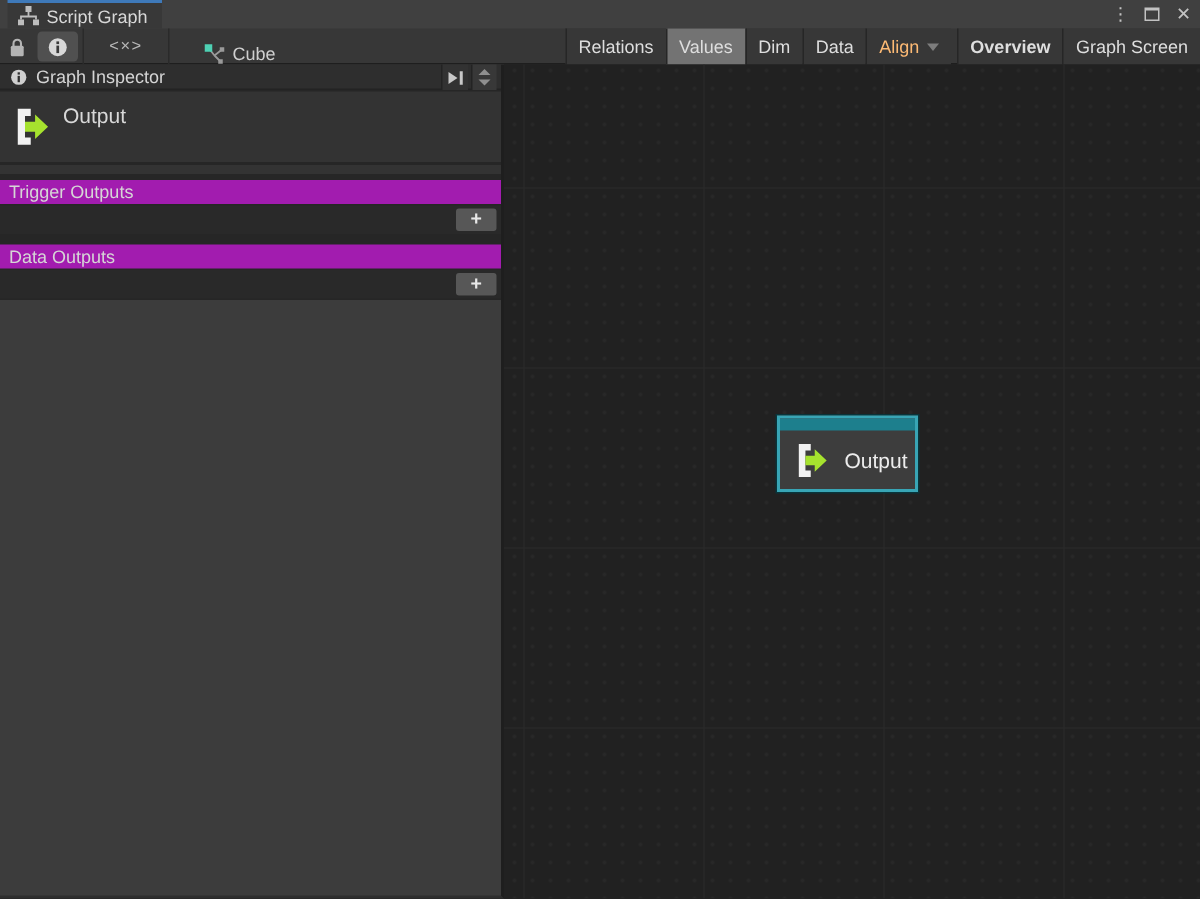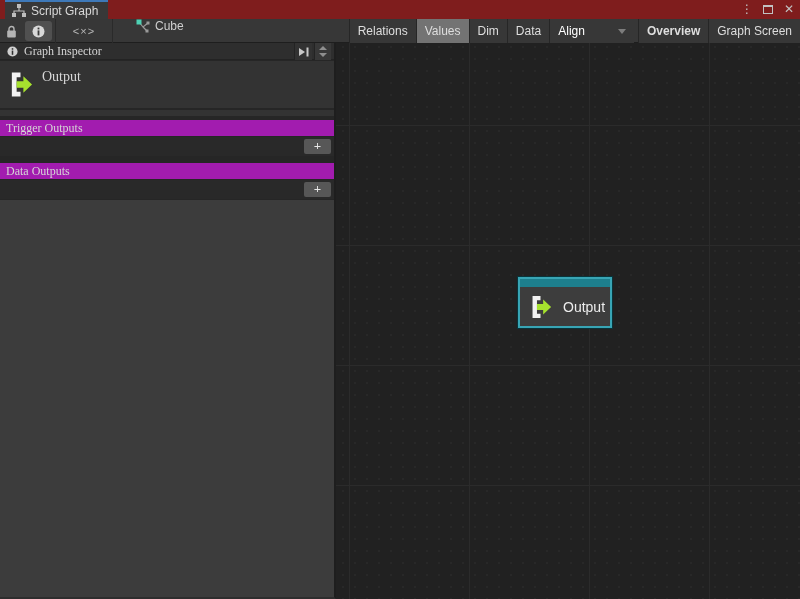--- a/index.html
+++ b/index.html
@@ -4,21 +4,21 @@
 <style>
   * { margin:0; padding:0; box-sizing:border-box; }
   html,body { width:800px; height:599px; overflow:hidden; }
   body {
     font-family:"Liberation Sans","DejaVu Sans",sans-serif;
     background:#242424; color:#d2d2d2; font-size:12px;
     position:relative; -webkit-font-smoothing:antialiased;
   }
 
   
-  .tabbar { position:absolute; left:0; top:0; width:800px; height:30px; background:#7f1d1d; }
+  .tabbar { position:absolute; left:0; top:0; width:800px; height:30px; background:#404040; }
   .tab {
     position:absolute; left:5px; top:0; height:19px; padding:0 10px 0 7px;
     background:#383838; border-top:2px solid #3e79b9;
     display:flex; align-items:center; gap:5px; color:#d8d8d8;
   }
   .tab-label { font-size:12px; white-space:nowrap; }
   .win-controls { position:absolute; right:4px; top:0; height:19px; display:flex; align-items:center; gap:9px; color:#c2c2c2; }
   .wc { width:14px; text-align:center; font-size:12px; line-height:19px; cursor:default; }
   .wc-max { width:10px; height:9px; border:1px solid #c2c2c2; border-top:2px solid #c2c2c2; }
 
@@ -26,43 +26,43 @@
   .toolbar {
     position:absolute; left:0; top:19px; width:800px; height:24px;
     background:#373737; border-bottom:1px solid #1e1e1e;
   }
   .tb-left { position:absolute; left:0; top:0; height:24px; display:flex; align-items:center; }
   .tb-btn { height:24px; display:flex; align-items:center; justify-content:center; }
   .lock-btn { width:22px; }
   .info-btn { width:27px; height:20px; margin:2px 3px; background:#505050; border-radius:3px; }
   .tb-divider { width:1px; height:24px; background:#2a2a2a; }
   .code-btn { width:56px; color:#b8b8b8; font-size:11px; letter-spacing:1px; }
-  .cube-chip { position:absolute; left:136px; top:0; height:24px; display:flex; align-items:flex-start; gap:5px; color:#cfcfcf; }
+  .cube-chip { position:absolute; left:136px; top:0; height:24px; display:flex; align-items:flex-end; gap:5px; color:#cfcfcf; }
   .zoom-group { position:absolute; left:213px; top:0; height:24px; display:flex; align-items:center; color:#cfcfcf;margin-top:21px; }
   .zoom-label { margin-right:8px; }
   .zoom-track { position:relative; width:84px; height:1px; background:#8a8a8a; margin-left:2px; }
   .zoom-thumb { position:absolute; right:-6px; top:-5px; width:11px; height:11px; border-radius:50%; background:#a0a0a0; }
   .zoom-value { margin-left:12px; }
 
   .tb-buttons { position:absolute; right:0; top:0; height:24px; display:flex; align-items:stretch;margin-left:38px; }
   .tbar-button {
     display:flex; align-items:center; padding:0 8px; color:#dedede;
     background:#373737; border-left:1px solid #262626; white-space:nowrap; cursor:default;
   }
   .tbar-button.active { background:#737373; }
-  .tbar-button.disabled { color:#ffffff;gap:28px; }
+  .tbar-button.disabled { color:#fdba74; }
   .tbar-button.group-gap { margin-left:4px;font-weight:bold; }
   .dd-arrow { width:0; height:0; margin-left:5px; border-left:4px solid transparent; border-right:4px solid transparent; border-top:5px solid #7d7d7d; }
 
   
   .inspector {
     position:absolute; left:0; top:43px; width:336px; height:556px;
     background:#3c3c3c; border-right:2px solid #1e1e1e; border-bottom:2px solid #2e2e2e;
   }
-  .insp-top { position:absolute; left:0; top:0; width:100%; height:157px; background:#262626;font-family:Liberation Serif, serif; }
+  .insp-top { position:absolute; left:0; top:0; width:100%; height:157px; background:#262626; }
   .insp-header {
     position:absolute; left:0; top:0; width:100%; height:17px; background:#2e2e2e;
     border-bottom:1px solid #232323; display:flex; align-items:center; padding-left:7px; gap:6px;
   }
   .insp-title { color:#d4d4d4; }
   .dock-box { position:absolute; right:22px; top:0; width:18px; height:17px; background:#323232; border-left:1px solid #232323; display:flex; align-items:center; justify-content:center; }
   .stepper-box { position:absolute; right:3px; top:0; width:17px; height:17px; background:#383838; border-left:1px solid #232323; display:flex; flex-direction:column; align-items:center; justify-content:center; gap:3px; }
   .st-up { width:0; height:0; border-left:4px solid transparent; border-right:4px solid transparent; border-bottom:4px solid #8f8f8f; }
   .st-down { width:0; height:0; border-left:4px solid transparent; border-right:4px solid transparent; border-top:4px solid #8f8f8f; }
 

